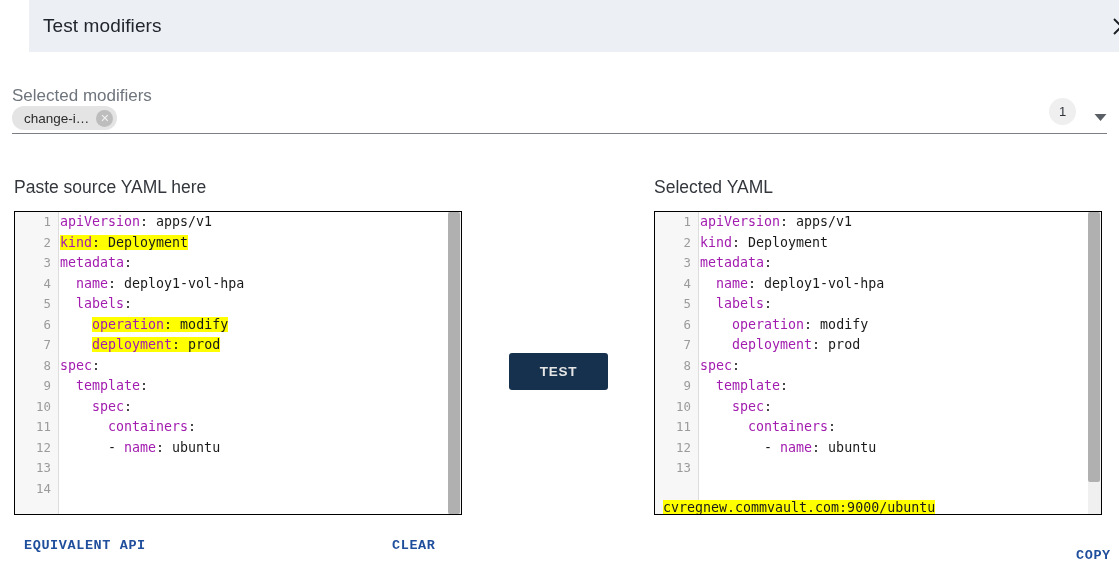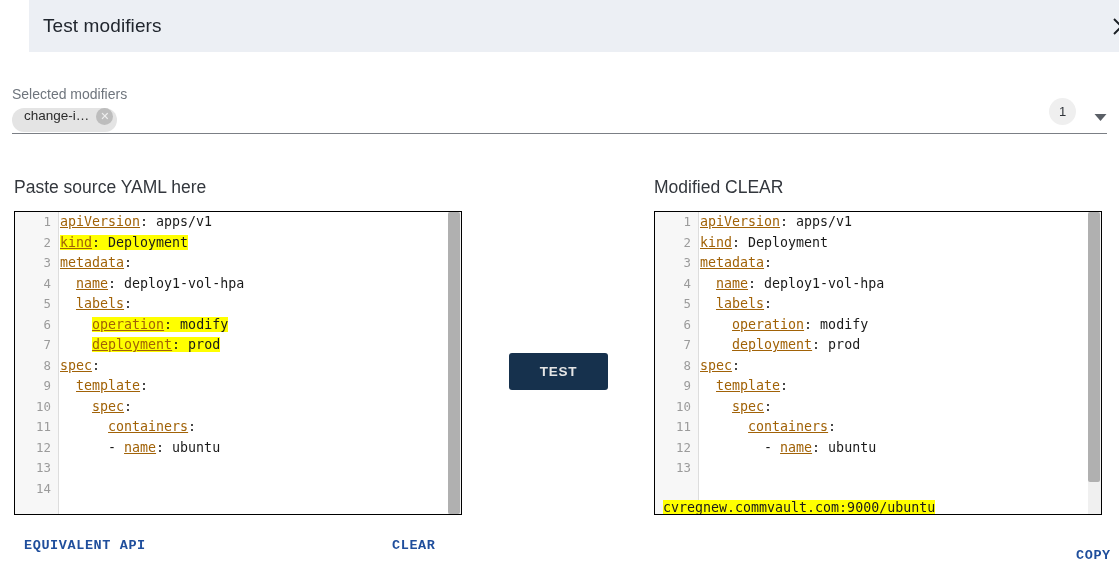--- a/index.html
+++ b/index.html
@@ -33,29 +33,29 @@
   }
   .close-btn svg { display: block; }
 
   
   .modifiers-section {
     position: absolute; left: 0; top: 52px;
     width: 1119px; height: 90px;
   }
   .modifiers-label {
     position: absolute; left: 12px; top: 34px;
-    font-size: 14px; color: #6f757d;
+    font-size: 17px; color: #6f757d;
   }
   .chip-field {
     position: absolute; left: 12px; top: 54px;
     width: 1095px; height: 28px;
     border-bottom: 1px solid #7b7f85;
   }
   .chip {
-    display: inline-flex; 
+    display: inline-flex; align-items: center;
     height: 24px; padding: 0 4px 0 12px;
     background: #e4e4e4; border-radius: 14px;
     font-size: 13.5px; color: #2b2b2b;
     cursor: default;
   }
   .chip-x {
     margin-left: 7px;
     width: 17px; height: 17px; border-radius: 50%;
     background: #bdbdbd; color: #f0f0f0;
     display: flex; align-items: center; justify-content: center;
@@ -110,21 +110,21 @@
   }
   .code {
     position: absolute; left: 45px; top: 0; right: 14px;
     padding-top: 0;
   }
   .code .line {
     height: 20.5px; line-height: 20.5px;
     white-space: pre;
     color: #1a1a1a;
   }
-  .k  { color: #a16207; text-decoration: underline; }
+  .k  { color: #a21caf; }
   .p  { color: #1a1a1a; }
   .v  { color: #1a1a1a; }
   .hl { background: #ffff00; }
 
   .scrollbar-track {
     position: absolute; top: 0; right: 0; bottom: 0;
     width: 13px; background: #f0f0f0;
   }
   .scrollbar-thumb {
     position: absolute; right: 1px;
@@ -223,21 +223,21 @@
       <div class="line">      - <span class="k">name</span><span class="p">:</span><span class="v"> ubuntu</span></div>
       <div class="line">&nbsp;</div>
     </div>
   <div class="scrollbar-track">
     <div class="scrollbar-thumb" style="top:0px;height:302px;"></div>
   </div>
 </div>
 
 <button class="test-btn">TEST</button>
 
-<div class="panel-heading" id="right-heading">Modified CLEAR</div>
+<div class="panel-heading" id="right-heading">Selected YAML</div>
 
 <div class="editor" id="right-editor">
   <div class="gutter" id="right-gutter">
       <div class="ln">1</div>
       <div class="ln">2</div>
       <div class="ln">3</div>
       <div class="ln">4</div>
       <div class="ln">5</div>
       <div class="ln">6</div>
       <div class="ln">7</div>

